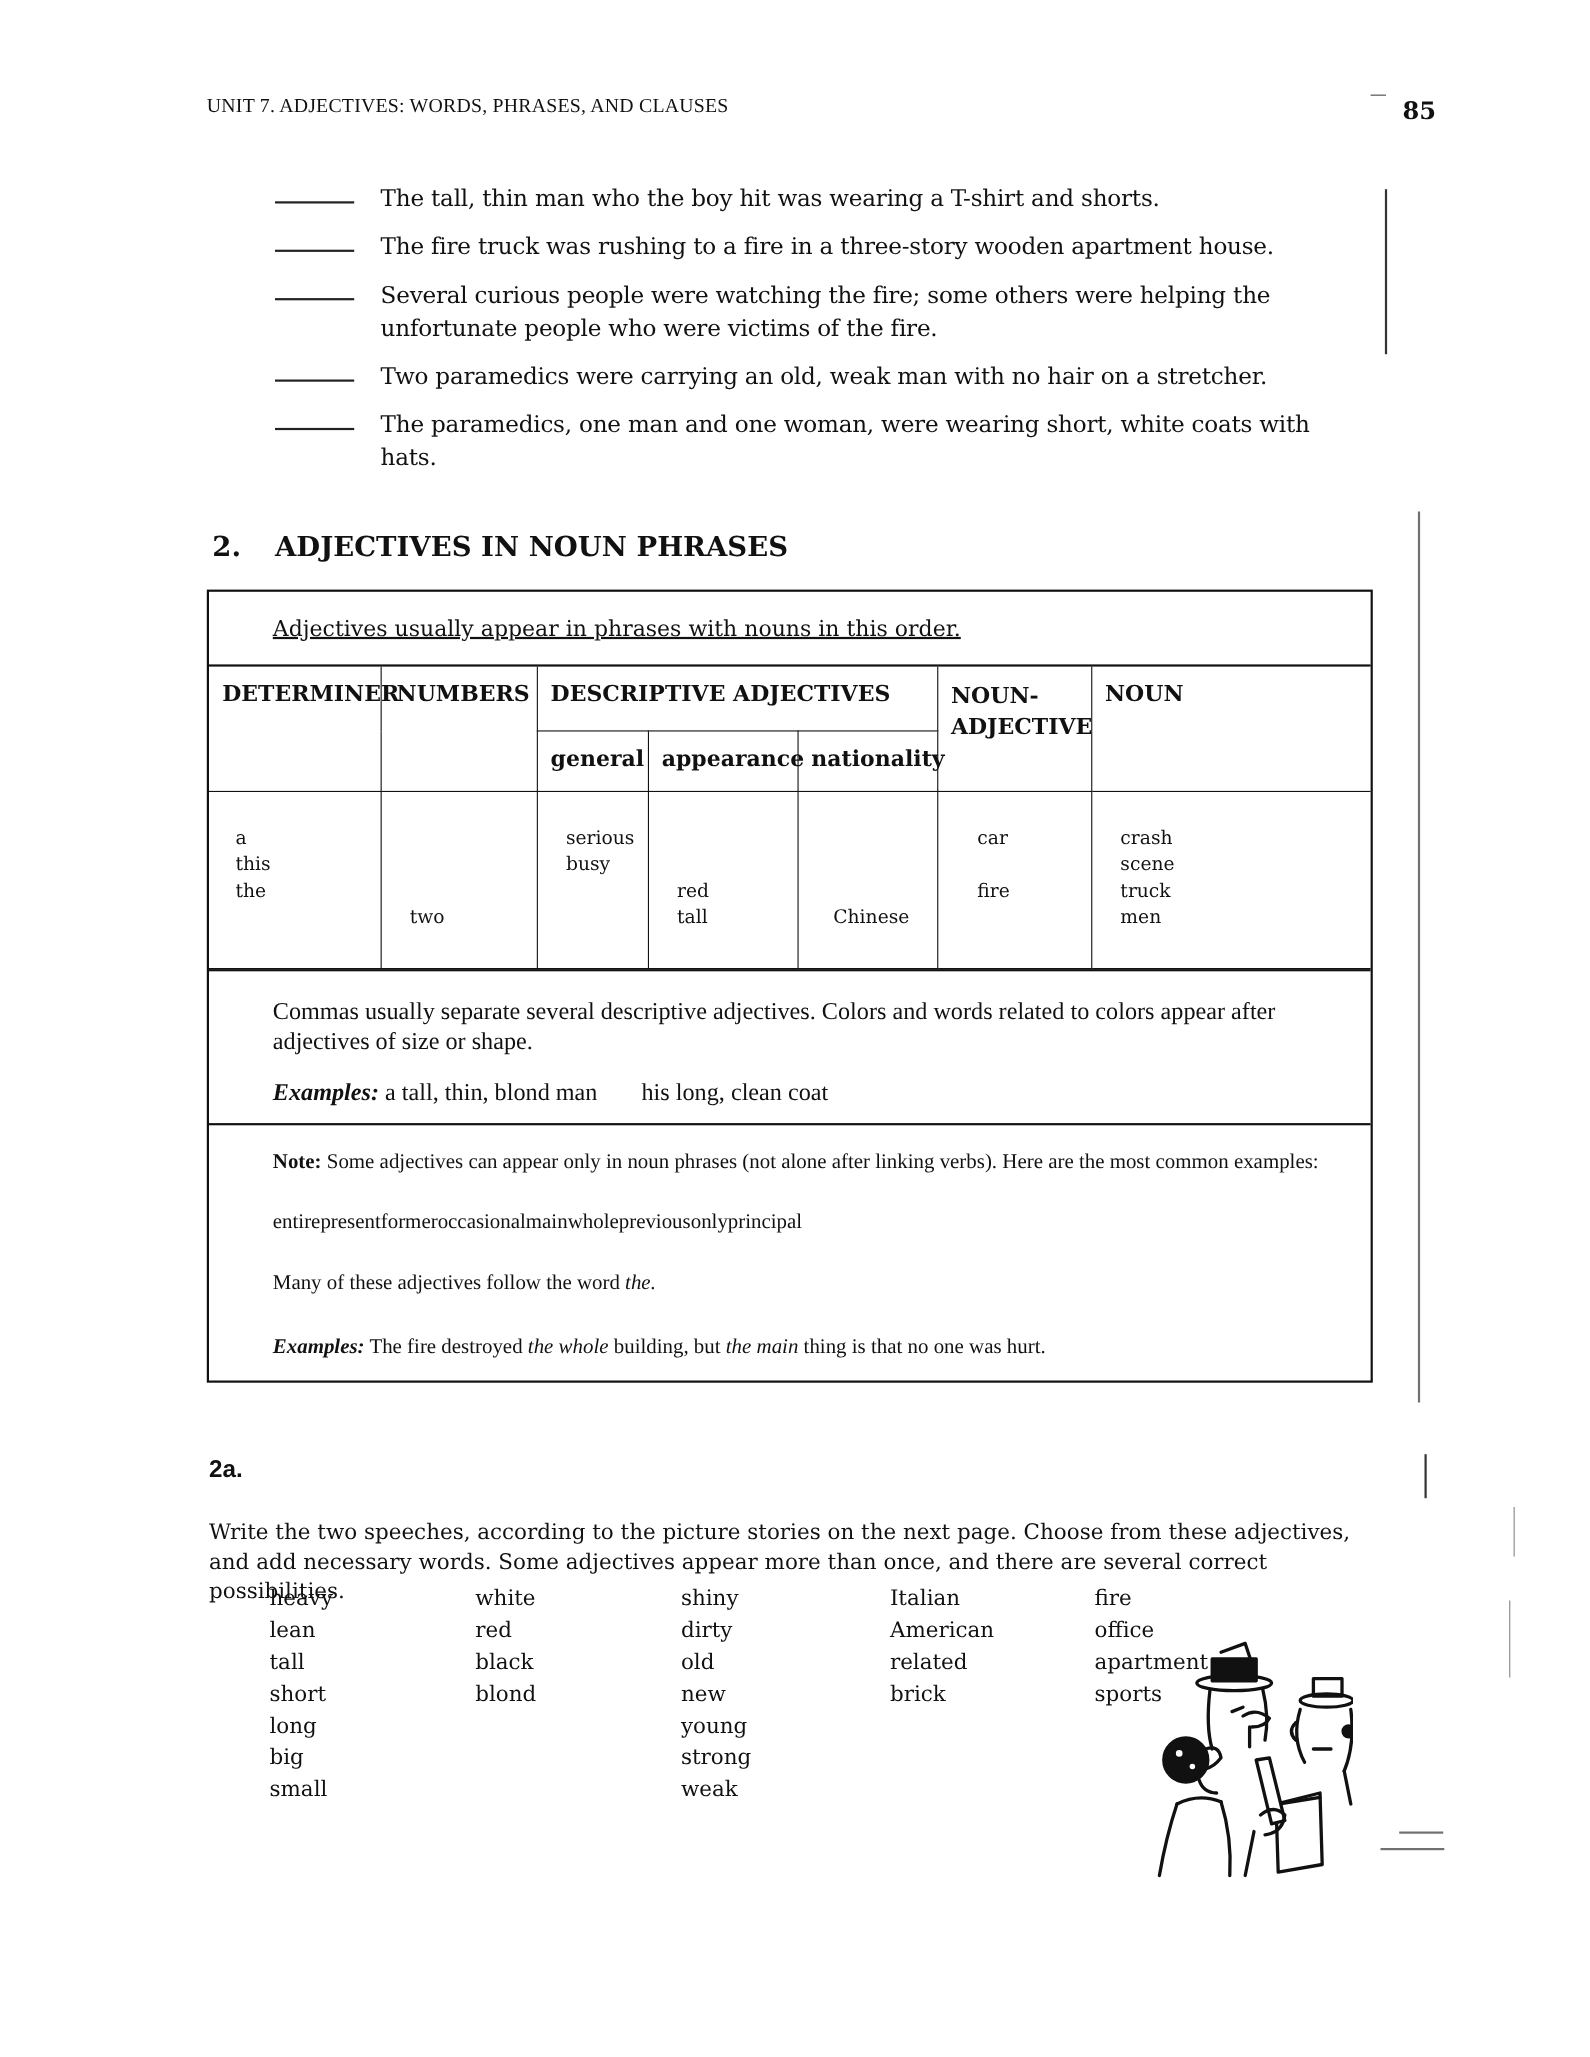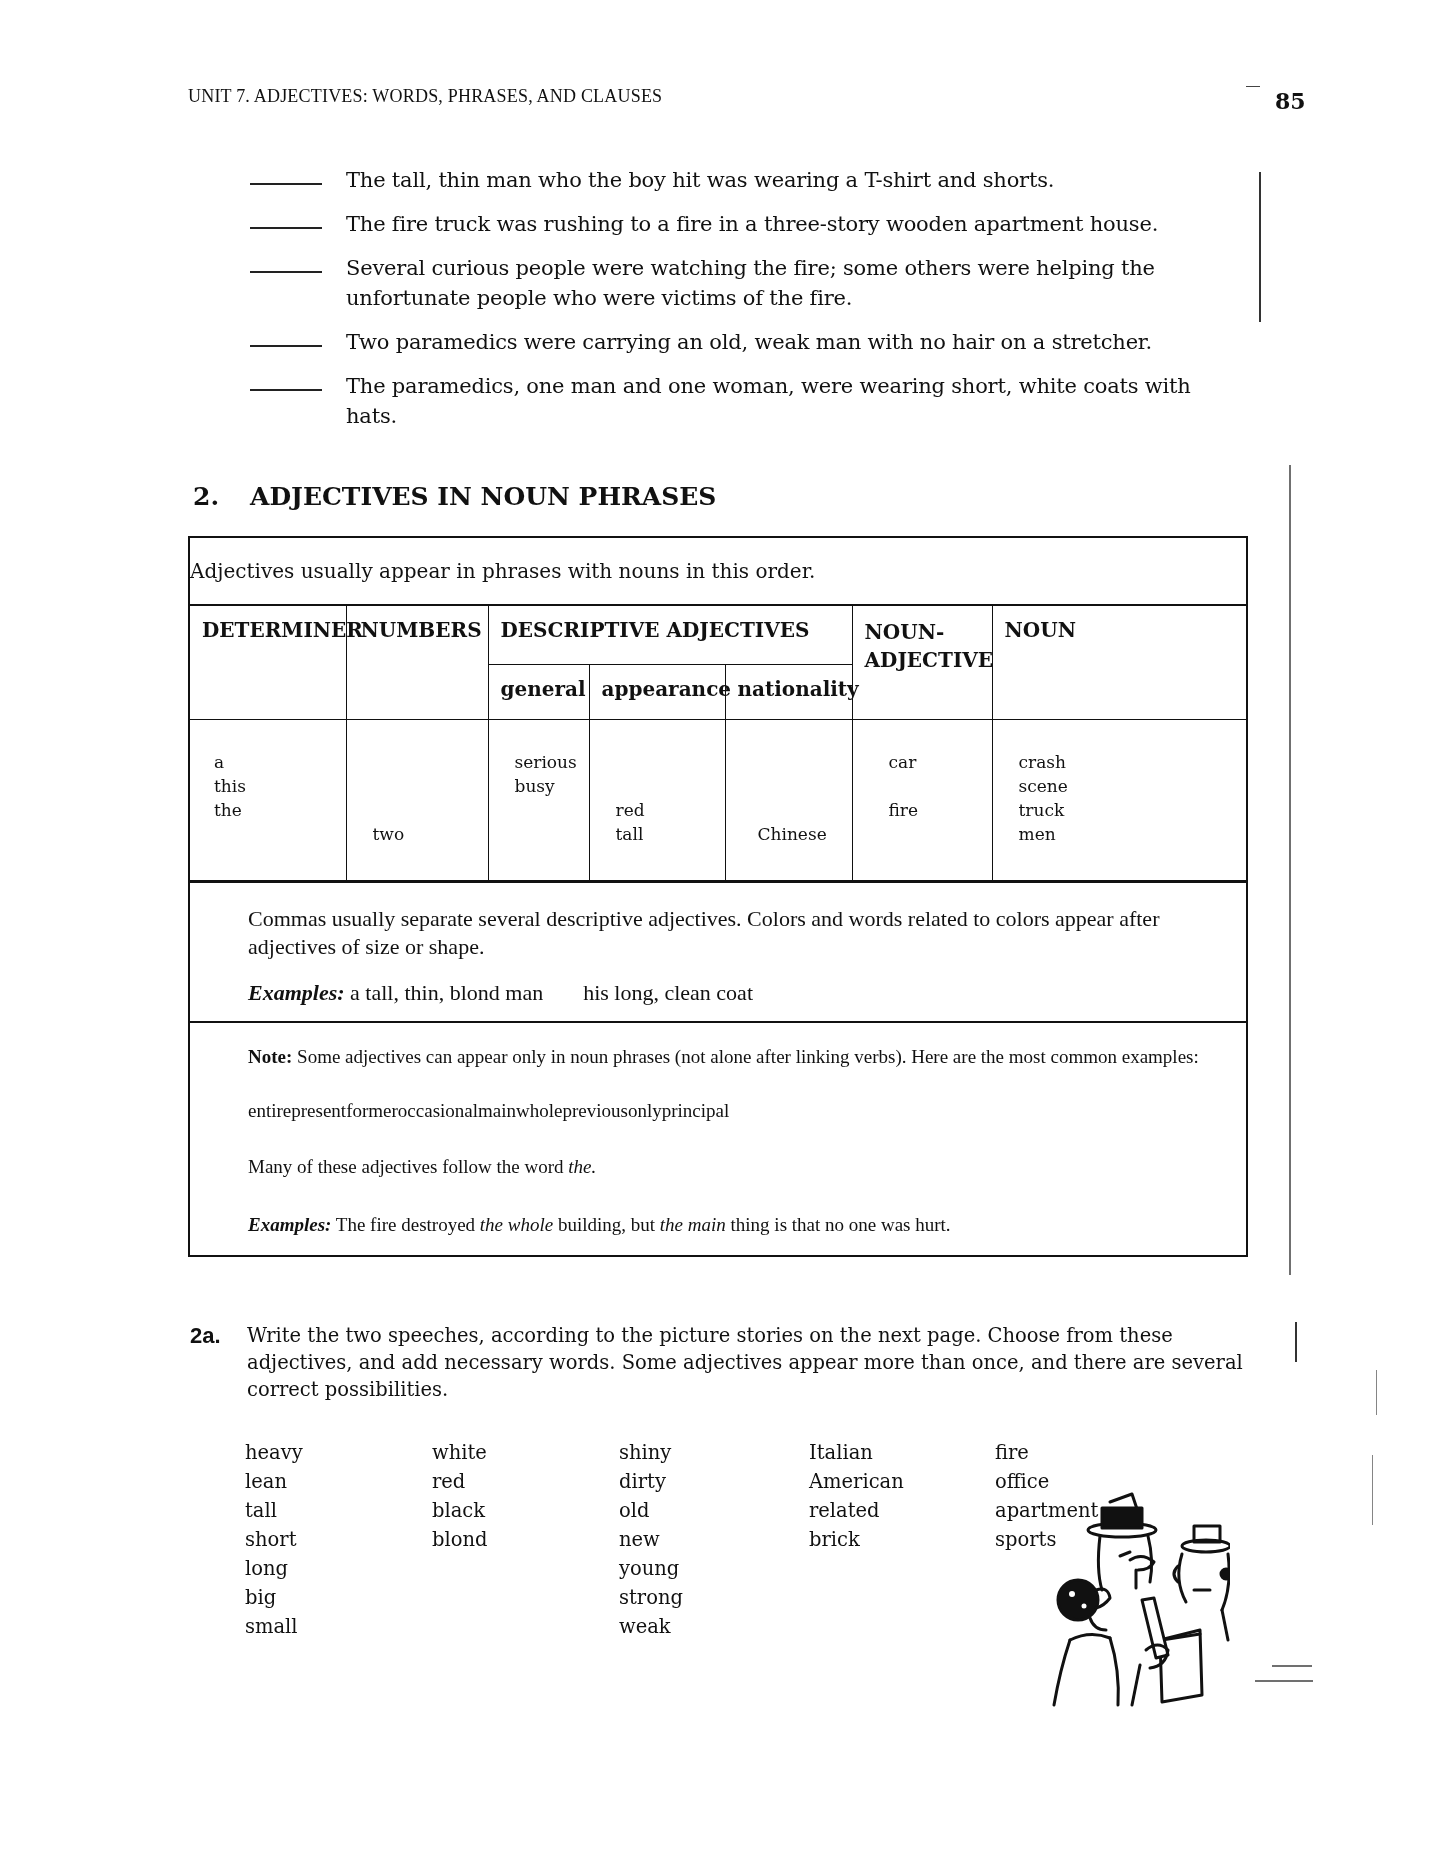--- a/index.html
+++ b/index.html
@@ -12,21 +12,21 @@
 
   .exercise-list { left: 250px; top: 165px; width: 990px; }
   .ex-item { display: flex; align-items: flex-start; margin-bottom: 14px; }
   .ex-blank { width: 72px; flex: 0 0 72px; border-bottom: 2px solid #222; height: 18px; margin-right: 24px; }
   .ex-text { font-family: "DejaVu Serif", serif; font-size: 21px; line-height: 30px; letter-spacing: -0.2px; }
 
   .section-heading { left: 193px; top: 482px; font-family: "DejaVu Serif", serif; font-weight: bold; font-size: 25px; }
   .section-heading .num { display: inline-block; width: 57px; }
 
   .box { left: 188px; top: 536px; width: 1060px; border: 2px solid #111; box-sizing: border-box; }
-  .intro { height: 66px; border-bottom: 2px solid #111; display: flex; align-items: center; font-family: "DejaVu Serif", serif; font-size: 20px; }
+  .intro { height: 66px; border-bottom: 2px solid #111; padding-left: 58px; display: flex; align-items: center; font-family: "DejaVu Serif", serif; font-size: 20px; text-decoration: underline; }
 
   table.order { border-collapse: collapse; width: 100%; table-layout: fixed; }
   table.order td, table.order th { border: 1.5px solid #111; padding: 12px; }
   table.order tr:first-child th { border-top: none; }
   table.order th:first-child, table.order td:first-child { border-left: none; }
   table.order th:last-child, table.order td:last-child { border-right: none; }
   table.order th { font-family: "DejaVu Serif", serif; font-weight: bold; font-size: 20px; text-align: left; vertical-align: top; }
   th.big { padding: 18px 0 0 6px; }
   th.mid { text-align: center; padding: 8px 0 2px 0; font-size: 21px; height: 34px; }
   th.sub { text-align: center; font-size: 18px; padding: 6px 0; height: 30px; }
@@ -41,21 +41,21 @@
   .commas .ex-row { margin-top: 18px; }
   .commas .ex-row .gap { display: inline-block; width: 40px; }
   .lbl { font-weight: bold; font-style: italic; }
   .note { border-top: 2px solid #111; padding: 20px 40px 10px 58px; font-family: "Liberation Serif", serif; font-size: 19px; line-height: 28px; }
   .note p { margin: 0; }
   .note .word-row { margin-top: 26px; display: flex; }
   .note .many { margin-top: 28px; }
   .note .ex2 { margin-top: 30px; margin-bottom: 6px; }
   .note b { font-weight: bold; }
 
-  .exercise-2a { left: 190px; top: 1322px; width: 1070px; font-family: "DejaVu Serif", serif; font-size: 19.5px; line-height: 27px; display: flex; }
+  .exercise-2a { left: 190px; top: 1322px; width: 1070px; font-family: "DejaVu Serif", serif; font-size: 19.5px; line-height: 27px; display: flex; flex-direction: column; }
   .exercise-2a .label { width: 57px; flex: 0 0 57px; font-family: "Liberation Sans", sans-serif; font-weight: bold; font-size: 22px; }
   .exercise-2a .text { flex: 1; }
 
   .word-bank { left: 245px; top: 1438px; display: flex; font-family: "DejaVu Serif", serif; font-size: 19.5px; line-height: 29px; }
   .wb-col { width: 187px; }
   .wb-col div { height: 29px; }
 
   .illustration { left: 1050px; top: 1490px; width: 180px; height: 220px; }
 
   .margin-line { background: #333; width: 2px; }

